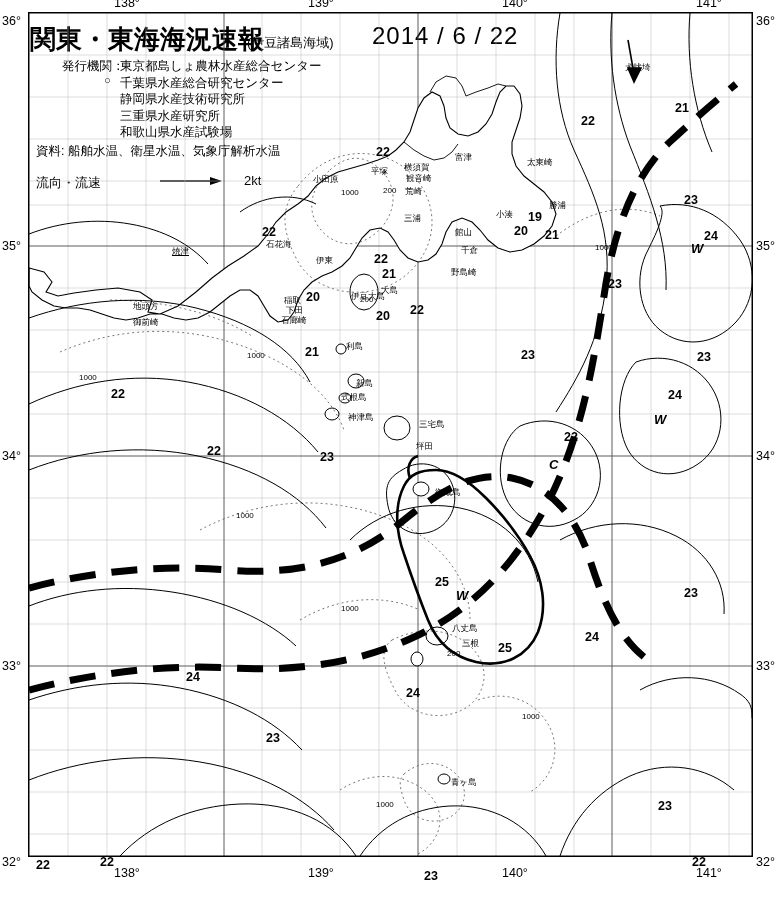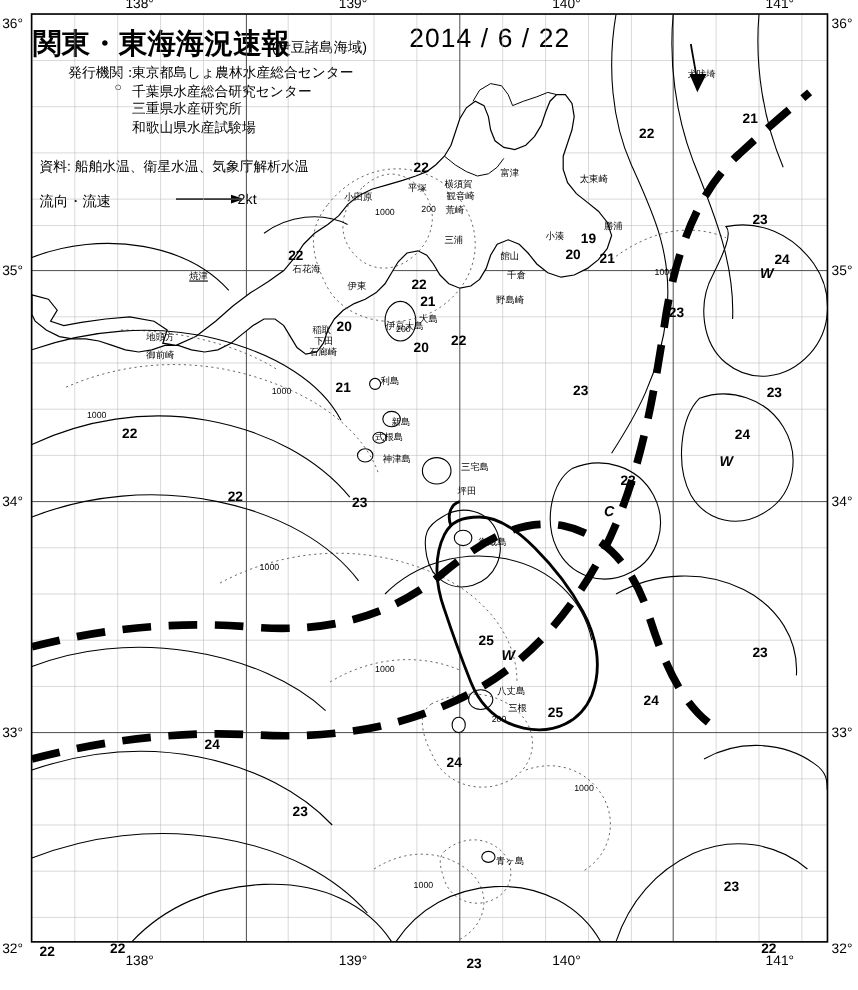--- a/index.html
+++ b/index.html
@@ -11,21 +11,21 @@
   .title{position:absolute;left:30px;top:22px;font-size:26px;font-weight:bold;letter-spacing:0px;}
   .subtitle{position:absolute;left:247px;top:34px;font-size:13px;}
   .date{position:absolute;left:372px;top:22px;font-size:24px;letter-spacing:1px;}
   .issuer-label{position:absolute;left:62px;top:58px;font-size:12.5px;}
   .issuer-list{position:absolute;left:120px;top:58px;font-size:12.5px;line-height:16.5px;}
   .issuer-list div{white-space:nowrap;}
   .bullet{position:absolute;left:104px;top:74px;font-size:11px;}
   .source{position:absolute;left:36px;top:143px;font-size:12.5px;}
   .legend-label{position:absolute;left:36px;top:174px;font-size:13px;}
   .legend-arrow{position:absolute;left:160px;top:174px;width:62px;height:14px;}
-  .legend-val{position:absolute;left:216px;top:173px;font-size:13px;}
+  .legend-val{position:absolute;left:244px;top:173px;font-size:13px;}
 
   
   .lbl{position:absolute;font-size:12.5px;}
 
   svg{position:absolute;left:0;top:0;}
 
   .tmark{position:absolute;font-size:12.5px;font-weight:bold;}
   .place{position:absolute;font-size:8.5px;}
   .iso{position:absolute;font-size:8px;}
   .wc{position:absolute;font-size:13px;font-weight:bold;font-style:italic;}
@@ -38,20 +38,21 @@
   <div class="hdr">
     <div class="title">関東・東海海況速報</div>
     <div class="subtitle">(伊豆諸島海域)</div>
     <div class="date">2014 / 6 / 22</div>
 
     <div class="issuer-label">発行機関：</div>
     <div class="bullet">○</div>
     <div class="issuer-list">
       <div>東京都島しょ農林水産総合センター</div>
       <div>千葉県水産総合研究センター</div>
+      <div>静岡県水産技術研究所</div>
       <div>三重県水産研究所</div>
       <div>和歌山県水産試験場</div>
     </div>
 
     <div class="source">資料: 船舶水温、衛星水温、気象庁解析水温</div>
 
     <div class="legend-label">流向・流速</div>
     <svg class="legend-arrow" width="62" height="14">
       <line x1="0" y1="7" x2="52" y2="7" stroke="#000" stroke-width="1.6"></line>
       <polygon points="62,7 50,3 50,11" fill="#000"></polygon>

